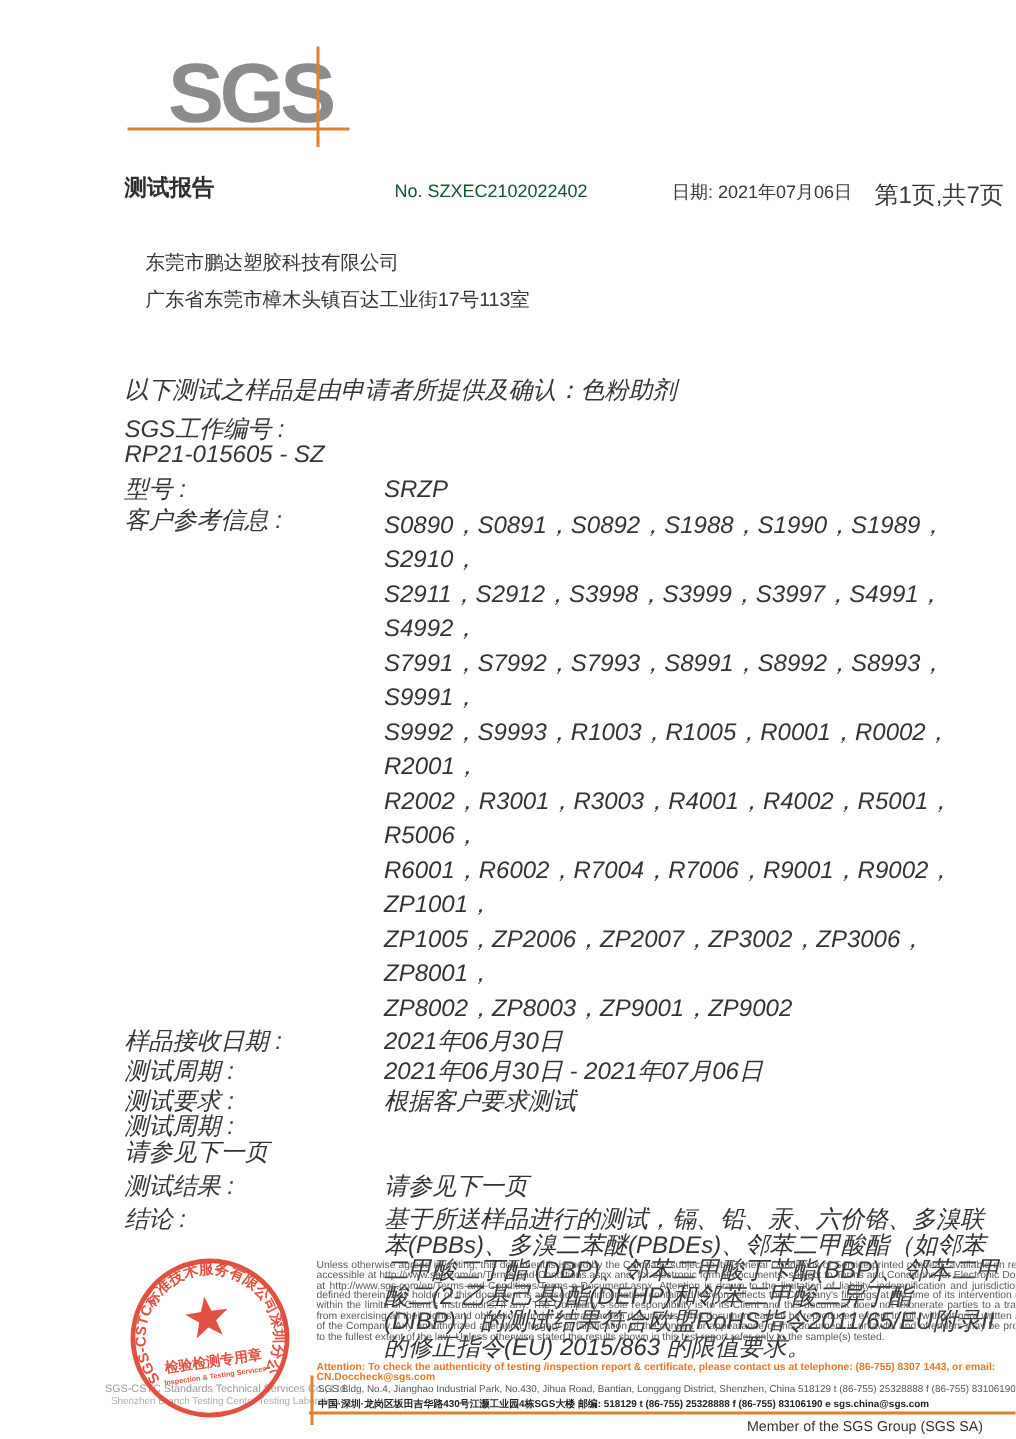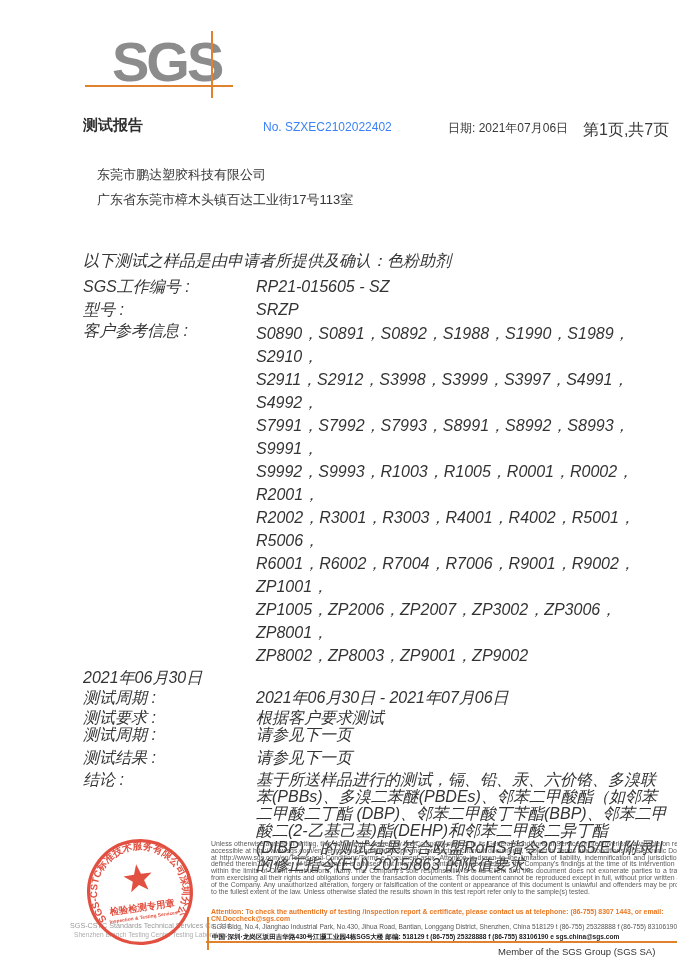--- a/index.html
+++ b/index.html
@@ -19,33 +19,33 @@
   .logo-text {
     position: absolute; left: 84px; top: 34px;
     font-size: 56px; font-weight: bold; letter-spacing: -3px;
     color: #8c8c8c; line-height: 1;
   }
   .logo-hline { position: absolute; left: 57px; top: 85px; width: 148px; height: 2px; background: #e0822d; }
   .logo-vline { position: absolute; left: 183px; top: 31px; width: 2px; height: 67px; background: #e0822d; }
 
   
   .doc-title { position: absolute; left: 55px; top: 116px; font-size: 15px; font-weight: bold; color: #2e2e2e; }
-  .report-no { position: absolute; left: 235px; top: 120px; font-size: 12px; color: #3b82f6; }
+  .report-no { position: absolute; left: 235px; top: 120px; font-size: 12px; color: #14532d; }
   .report-date { position: absolute; left: 420px; top: 120px; font-size: 12px; color: #383838; }
   .report-pages { position: absolute; left: 555px; top: 120px; font-size: 16px; color: #383838; }
 
   
   .applicant { position: absolute; left: 69px; top: 162px; font-size: 13px; line-height: 25px; color: #353535; }
 
   
   .content { position: absolute; left: 55px; top: 252px; width: 590px; font-size: 16px; color: #353535; font-style: italic; }
   .intro { margin-bottom: 9px; line-height: 17px; }
   .row { display: flex; align-items: flex-start; }
   .row .label { width: 173px; flex: none; line-height: 17px; }
-  .row .value { flex: 1; line-height: 17px; color: #333; } .mb6 { margin-bottom: 6px; } .mb5 { margin-bottom: 5px; }
+  .row .value { flex: 1; line-height: 17px; color: #333; } .mb6 { margin-bottom: 6px; flex-direction: column; } .mb5 { margin-bottom: 5px; }
   .mb4 { margin-bottom: 4px; } .mb3 { margin-bottom: 3px; } .mb2 { margin-bottom: 2px; } .mb0 { margin-bottom: 0; }
   .ref-line { line-height: 23px; }
   .conclusion { line-height: 23px; max-width: 415px; }
 
   
   .disclaimer {
     position: absolute; left: 183px; top: 841px; width: 492px;
     font-size: 6.9px; line-height: 6.8px; color: #5a5a5a; text-align: justify;
   }
   .attention {
@@ -103,20 +103,21 @@
         <div class="ref-line">S7991，S7992，S7993，S8991，S8992，S8993，S9991，</div>
         <div class="ref-line">S9992，S9993，R1003，R1005，R0001，R0002，R2001，</div>
         <div class="ref-line">R2002，R3001，R3003，R4001，R4002，R5001，R5006，</div>
         <div class="ref-line">R6001，R6002，R7004，R7006，R9001，R9002，ZP1001，</div>
         <div class="ref-line">ZP1005，ZP2006，ZP2007，ZP3002，ZP3006，ZP8001，</div>
         <div class="ref-line">ZP8002，ZP8003，ZP9001，ZP9002</div>
       </div>
     </div>
 
     <div class="row mb3">
+      <div class="label">样品接收日期 :</div>
       <div class="value">2021年06月30日</div>
     </div>
 
     <div class="row mb3">
       <div class="label">测试周期 :</div>
       <div class="value">2021年06月30日 - 2021年07月06日</div>
     </div>
 
     <div class="row mb0">
       <div class="label">测试要求 :</div>

